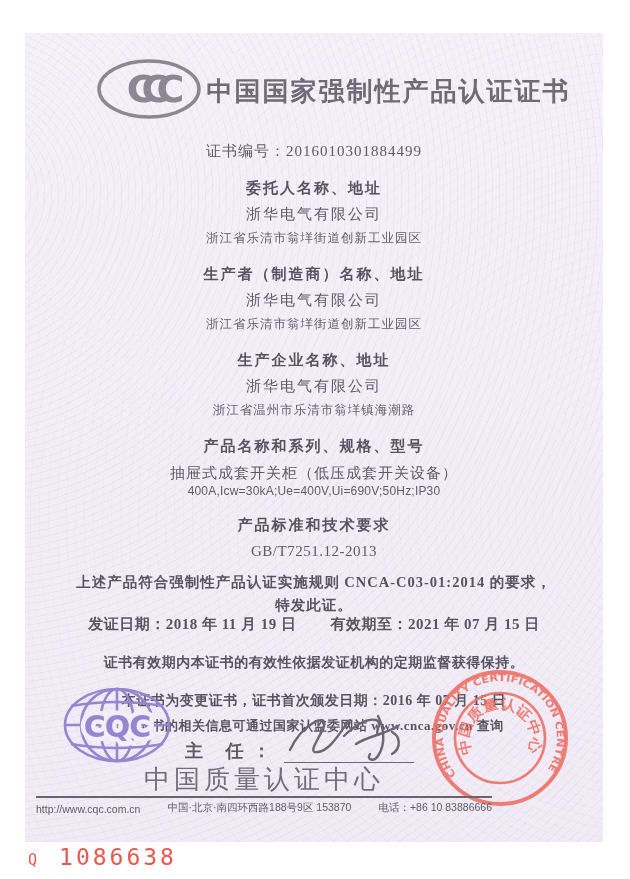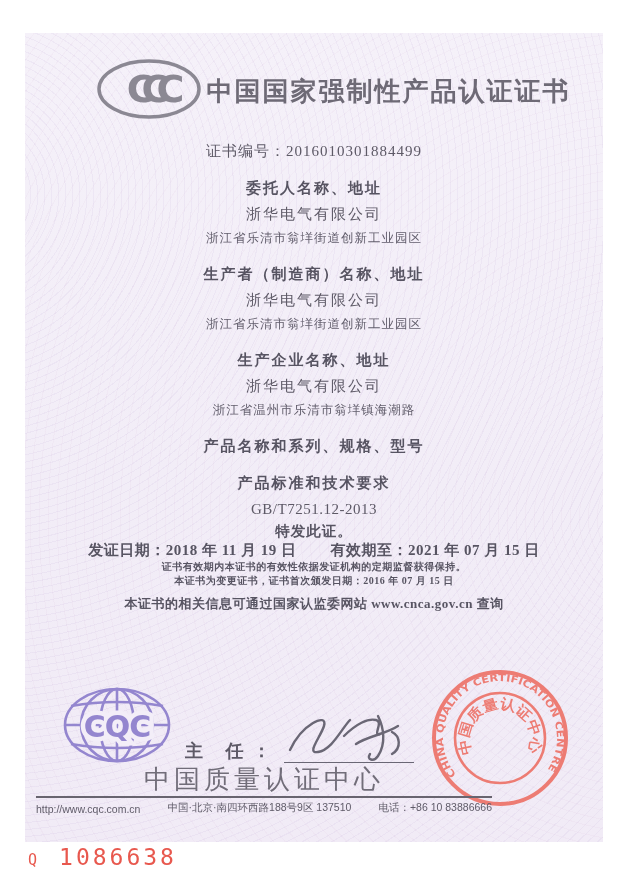--- a/index.html
+++ b/index.html
@@ -40,21 +40,21 @@
     margin-top:5px; font-size:12px; color:#5f5c6a;
     font-family:"Liberation Sans","DejaVu Sans",sans-serif; letter-spacing:0.2px;
   }
   .spec-line2 { margin-top:1px; }
   .std-line { margin-top:8px; font-size:15px; color:#5d5966;
     font-family:Liberation Serif, serif; letter-spacing:0.5px; }
   .stmt-line { margin-top:13px; font-size:14.5px; font-weight:bold; color:#575462; letter-spacing:1px; }
   .stmt-line2 { margin-top:4px; }
   .dates-line { font-size:15px; font-weight:bold; color:#575462; letter-spacing:0.5px; }
   .dates-line .sep { display:inline-block; width:34px; }
-  .note-line  { margin-top:0; font-size:10px; font-weight:bold; color:#575462; letter-spacing:0.5px; }
+  .note-line  { margin-top:20px; font-size:14px; font-weight:bold; color:#575462; letter-spacing:0.5px; }
   .note-small { margin-top:7px; font-size:13px; font-weight:bold; color:#575462; letter-spacing:0.5px; }
 
   .bottom-cluster { position:absolute; left:0; top:600px; width:478px; height:209px; }
   .cqc-logo { position:absolute; left:36px; top:52px; }
   .director-block { position:absolute; left:160px; top:78px; width:230px; }
   .director-label {
     display:inline-block; font-size:18px; color:#5d5966;
     letter-spacing:9px; vertical-align:bottom; font-weight:bold;
   }
   .sig-wrap {
@@ -108,24 +108,27 @@
 
     <div class="sec-label sec-gap">生产者（制造商）名称、地址</div>
     <div class="sec-name">浙华电气有限公司</div>
     <div class="sec-addr">浙江省乐清市翁垟街道创新工业园区</div>
 
     <div class="sec-label sec-gap">生产企业名称、地址</div>
     <div class="sec-name">浙华电气有限公司</div>
     <div class="sec-addr">浙江省温州市乐清市翁垟镇海潮路</div>
 
     <div class="sec-label sec-gap">产品名称和系列、规格、型号</div>
+    <div class="product-line">抽屉式成套开关柜（低压成套开关设备）</div>
+    <div class="spec-line spec-line2">400A,Icw=30kA;Ue=400V,Ui=690V;50Hz;IP30</div>
 
     <div class="sec-label sec-gap">产品标准和技术要求</div>
     <div class="std-line">GB/T7251.12-2013</div>
 
+    <div class="stmt-line">上述产品符合强制性产品认证实施规则 CNCA-C03-01:2014 的要求，</div>
     <div class="stmt-line stmt-line2">特发此证。</div>
 
     <div class="dates-line"><span>发证日期：</span><span>2018 年 11 月 19 日</span><span class="sep"></span><span>有效期至：</span><span>2021 年 07 月 15 日</span></div>
 
     <div class="note-line">证书有效期内本证书的有效性依据发证机构的定期监督获得保持。</div>
     <div class="note-line">本证书为变更证书，证书首次颁发日期：2016 年 07 月 15 日</div>
     <div class="note-small">本证书的相关信息可通过国家认监委网站 www.cnca.gov.cn 查询</div>
   </div>
 
   <div class="bottom-cluster">
@@ -173,21 +176,21 @@
         <text font-family="DejaVu Sans, sans-serif" font-size="14" font-weight="bold" fill="#ed6d62">
           <textPath href="#sealArcCn" startOffset="0" textLength="124" lengthAdjust="spacingAndGlyphs">中国质量认证中心</textPath>
         </text>
       </svg>
     </span>
 
     <div class="org-title">中国质量认证中心</div>
     <div class="footer-rule"></div>
     <div class="footer-row">
       <span>http://www.cqc.com.cn</span>
-      <span>中国·北京·南四环西路188号9区  137510</span>
+      <span>中国·北京·南四环西路188号9区  153870</span>
       <span>电话：+86 10 83886666</span>
     </div>
   </div>
 
 </div>
 
 <div class="stamp-no">
   <span class="q">Q</span>
   <span class="num">1086638</span>
 </div>

